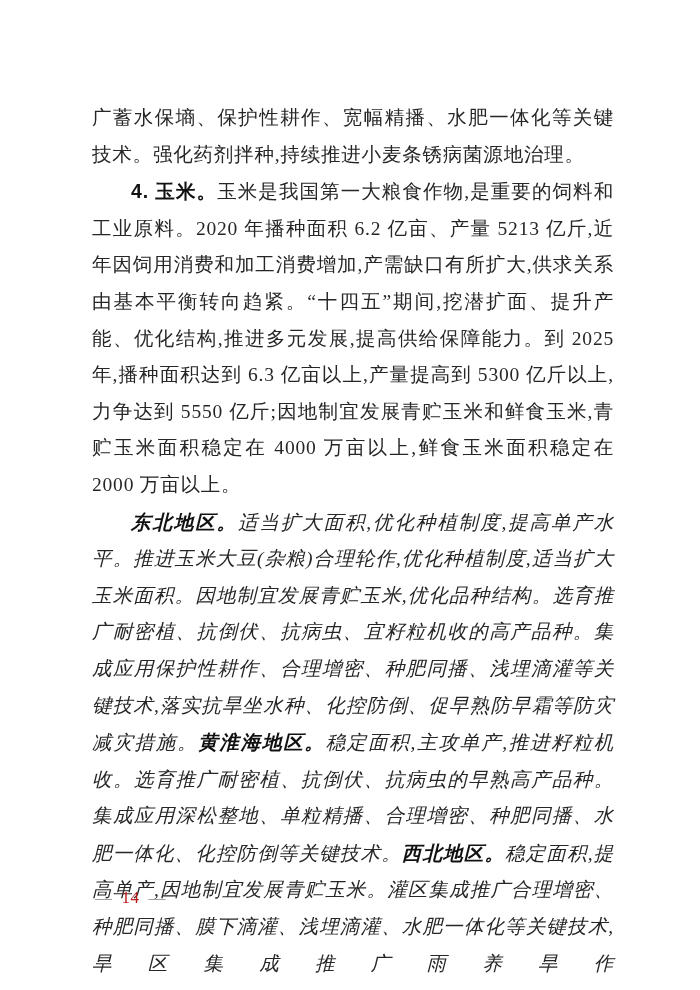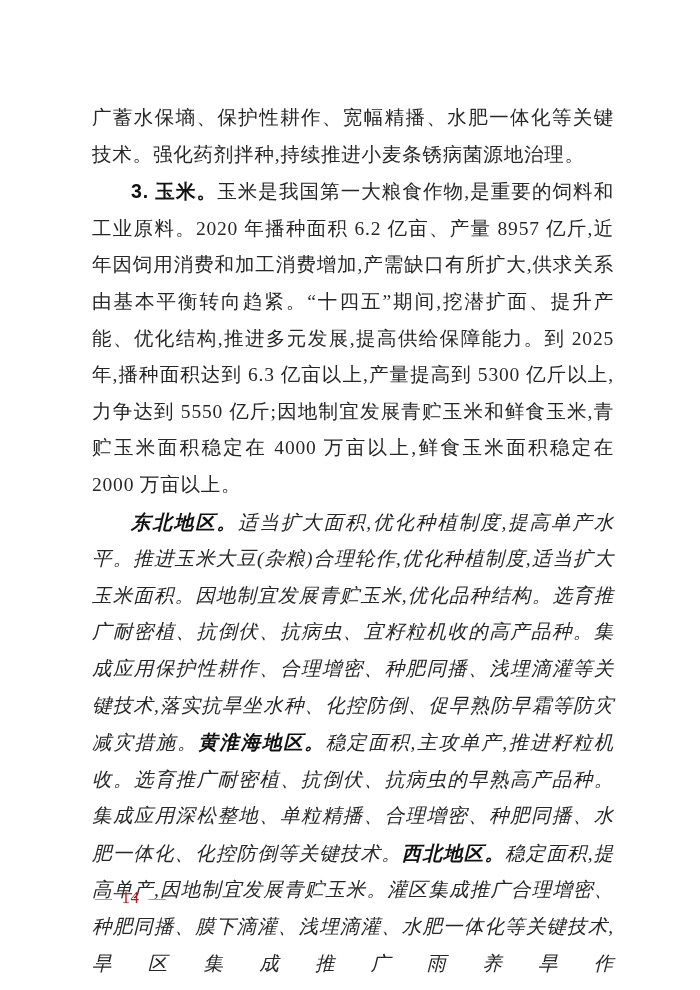--- a/index.html
+++ b/index.html
@@ -64,21 +64,21 @@
   .footer .num {
     color: #b91c1c;
   }
 </style>
 </head>
 <body>
 
 <div class="page">
   <div class="textblock" id="textblock">
       <p class="para"><span class="seg">广蓄水保墒、保护性耕作、宽幅精播、水肥一体化等关键技术。强化药剂拌种,持续推进小麦条锈病菌源地治理。</span></p>
-      <p class="para indent"><span class="seg hd">3. 玉米。</span><span class="seg">玉米是我国第一大粮食作物,是重要的饲料和工业原料。2020 年播种面积 6.2 亿亩、产量 8957 亿斤,近年因饲用消费和加工消费增加,产需缺口有所扩大,供求关系由基本平衡转向趋紧。“十四五”期间,挖潜扩面、提升产能、优化结构,推进多元发展,提高供给保障能力。到 2025 年,播种面积达到 6.3 亿亩以上,产量提高到 5300 亿斤以上,力争达到 5550 亿斤;因地制宜发展青贮玉米和鲜食玉米,青贮玉米面积稳定在 4000 万亩以上,鲜食玉米面积稳定在 2000 万亩以上。</span></p>
+      <p class="para indent"><span class="seg hd">4. 玉米。</span><span class="seg">玉米是我国第一大粮食作物,是重要的饲料和工业原料。2020 年播种面积 6.2 亿亩、产量 5213 亿斤,近年因饲用消费和加工消费增加,产需缺口有所扩大,供求关系由基本平衡转向趋紧。“十四五”期间,挖潜扩面、提升产能、优化结构,推进多元发展,提高供给保障能力。到 2025 年,播种面积达到 6.3 亿亩以上,产量提高到 5300 亿斤以上,力争达到 5550 亿斤;因地制宜发展青贮玉米和鲜食玉米,青贮玉米面积稳定在 4000 万亩以上,鲜食玉米面积稳定在 2000 万亩以上。</span></p>
       <p class="para indent fill-last"><span class="seg hd">东北地区。</span><span class="seg">适当扩大面积,优化种植制度,提高单产水平。推进玉米大豆(杂粮)合理轮作,优化种植制度,适当扩大玉米面积。因地制宜发展青贮玉米,优化品种结构。选育推广耐密植、抗倒伏、抗病虫、宜籽粒机收的高产品种。集成应用保护性耕作、合理增密、种肥同播、浅埋滴灌等关键技术,落实抗旱坐水种、化控防倒、促早熟防早霜等防灾减灾措施。</span><span class="seg hd">黄淮海地区。</span><span class="seg">稳定面积,主攻单产,推进籽粒机收。选育推广耐密植、抗倒伏、抗病虫的早熟高产品种。集成应用深松整地、单粒精播、合理增密、种肥同播、水肥一体化、化控防倒等关键技术。</span><span class="seg hd">西北地区。</span><span class="seg">稳定面积,提高单产,因地制宜发展青贮玉米。灌区集成推广合理增密、种肥同播、膜下滴灌、浅埋滴灌、水肥一体化等关键技术,旱区集成推广雨养旱作</span></p>
     </div>
   <div class="footer">
     <span class="dash">—</span>
     <span class="num">14</span>
     <span class="dash">—</span>
   </div>
 </div>
 
 </body></html>

